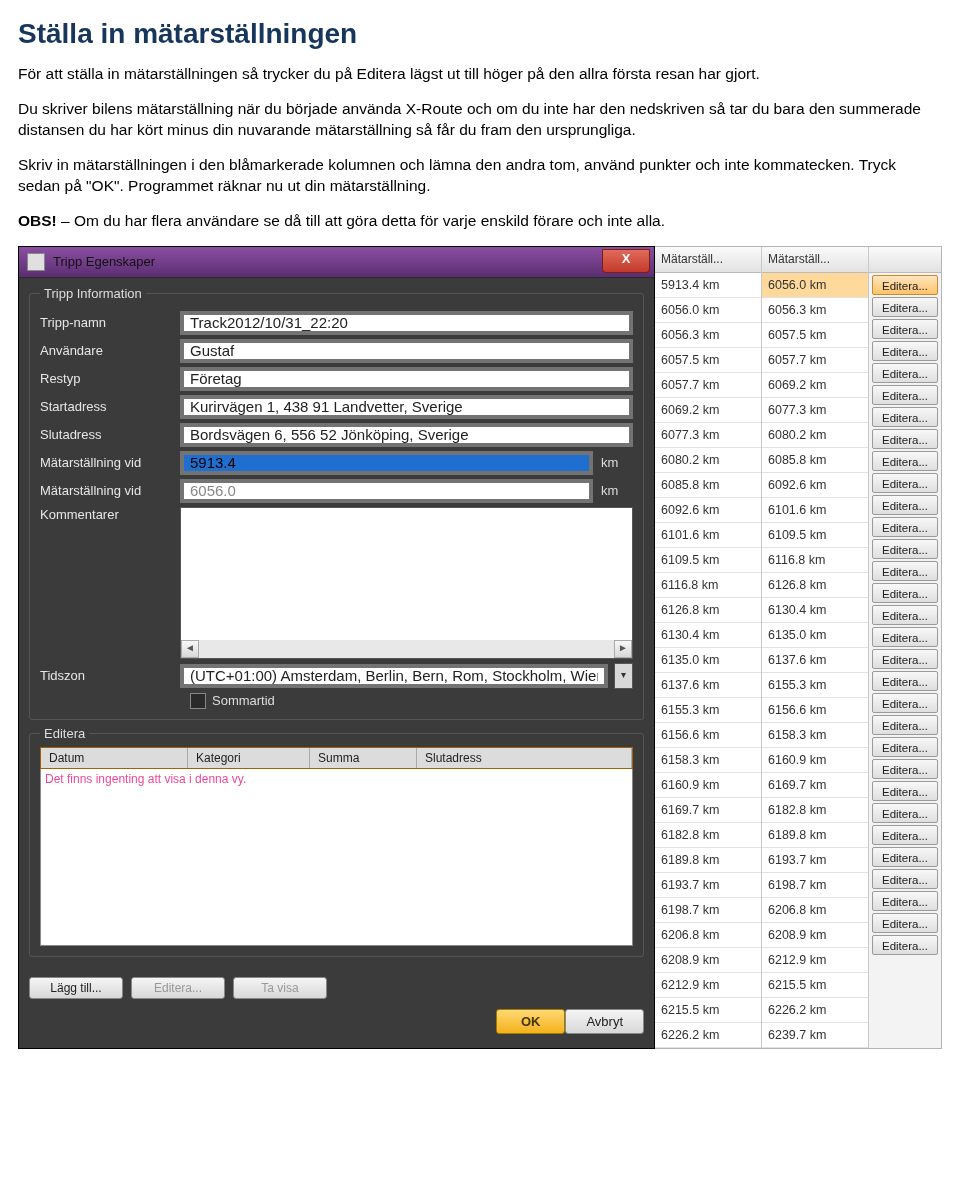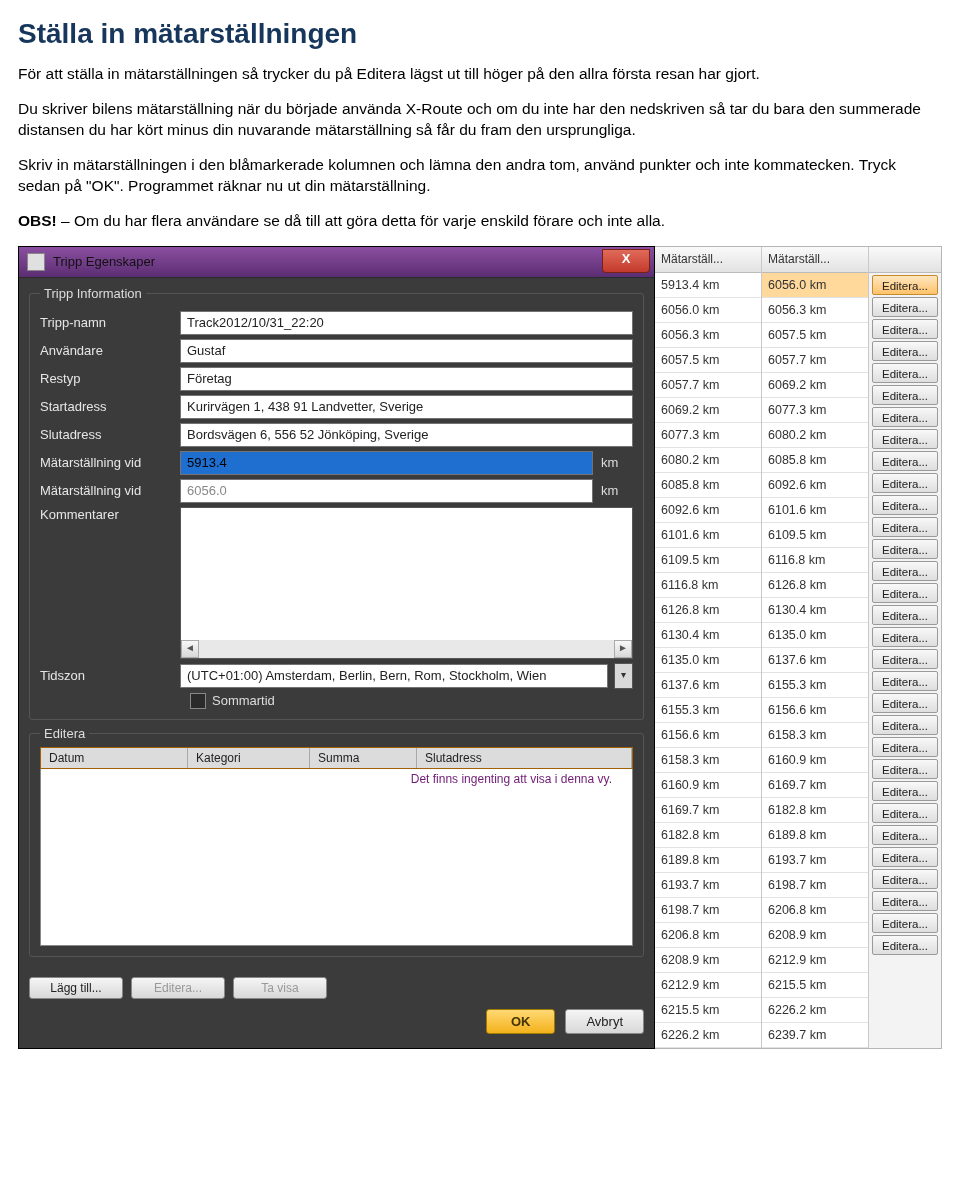--- a/index.html
+++ b/index.html
@@ -13,41 +13,41 @@
   .titlebar .ttext { color:#111; font-weight:400; }
   .closebtn { margin-left:auto; width:46px; height:22px; margin-right:4px; margin-top:-2px;
               background:linear-gradient(#e06a5a,#c33a2b); border:1px solid #7a1f14; border-radius:0 0 4px 4px;
               color:#fff; text-align:center; line-height:18px; font-weight:700; }
   .form { padding:8px 10px 4px 10px; }
   fieldset { border:1px solid #555; border-radius:3px; margin:0 0 6px 0; padding:6px 10px 10px 10px; }
   legend { color:#ddd; padding:0 4px; font-size:13px; }
   .row { display:flex; align-items:center; margin:4px 0; }
   .lab { width:140px; color:#e6e6e6; }
   .val { flex:1; }
-  .val input, .val select { width:100%; box-sizing:border-box; background:#fff; color:#222; border:1px solid #737373; height:24px; padding:2px 6px; font-family:inherit; font-size:13px; }
+  .val input, .val select { width:100%; box-sizing:border-box; background:#fff; color:#222; border:4px solid #737373; height:24px; padding:2px 6px; font-family:inherit; font-size:15px; }
   .val .sel { background:#1f6fd0; color:#000000; }
   .val .ro { color:#888; }
   .unit { width:32px; text-align:left; color:#ddd; padding-left:8px; }
   .comment { background:#fff; height:150px; border:1px solid #555; display:flex; flex-direction:column; }
   .comment .carea { flex:1; }
   .comment .hscroll { height:18px; background:#e8e8e8; display:flex; }
   .hscroll .tbtn { width:18px; height:18px; background:linear-gradient(#f8f8f8,#d8d8d8); border:1px solid #aaa; text-align:center; font-size:10px; color:#555; line-height:14px; box-sizing:border-box;}
   .hscroll .track { flex:1; background:#e8e8e8; }
   .tzrow .val { display:flex; align-items:center; gap:6px; }
   .tzdrop { width:18px; height:24px; border:1px solid #555; background:#d9d9d9; color:#333; text-align:center; line-height:22px; font-size:10px; }
   .chkrow { display:flex; align-items:center; margin:4px 0 0 150px; gap:6px; color:#ddd; }
   .chkbox { width:14px; height:14px; border:1px solid #888; background:#2a2a2a; display:inline-block; }
   .utgift-head { background:#dcdcdc; color:#222; display:flex; font-size:12px; border:1px solid #a16207; }
   .utgift-head span { padding:3px 8px; border-right:1px solid #aaa; }
   .uh-d{width:130px;} .uh-k{width:105px;} .uh-s{width:90px;} .uh-b{flex:1; border-right:none;}
-  .utgift-body { background:#fff; height:170px; color:#701a75; padding:3px 20px; font-size:12px; border:1px solid #888; border-top:none; text-align:right; }
+  .utgift-body { background:#fff; height:170px; color:#ec4899; padding:3px 4px; font-size:12px; border:1px solid #888; border-top:none; text-align:left; }
   .btnrow { display:flex; gap:8px; padding:10px; }
   .btn { padding:3px 10px; background:linear-gradient(#f5f5f5,#d8d8d8); border:1px solid #888; border-radius:3px; color:#222; font-size:12px; min-width:72px; text-align:center; }
   .btn.dis { color:#999; }
-  .okrow { display:flex; justify-content:flex-end; gap:10px; padding:0 10px 12px 10px; }
+  .okrow { display:flex; justify-content:flex-end; gap:0; padding:0 10px 12px 10px; }
   .okbtn { padding:4px 24px; border:1px solid #a07b00; border-radius:3px; font-weight:700; font-size:13px; color:#443400; background:linear-gradient(#fed873,#f4b21c); }
   .cancelbtn { padding:4px 20px; border:1px solid #888; border-radius:3px; font-size:13px; color:#222; background:linear-gradient(#f5f5f5,#d8d8d8); }
   .grid { flex:1; background:#f3f3f3; border:1px solid #b5b5b5; border-left:none; display:flex; font-size:12.5px; color:#333; }
   .gcol { flex:1; display:flex; flex-direction:column; border-right:1px solid #c9c9c9; }
   .gcol.edit { flex:0 0 72px; border-right:none;}
   .gh { background:linear-gradient(#fafafa,#e2e2e2); border-bottom:1px solid #bbb; padding:3px 6px; font-size:12px; color:#333; white-space:nowrap; height:19px; line-height:19px; overflow:hidden;}
   .gcell { height:24px; line-height:24px; padding:0 6px; border-bottom:1px solid #e2e2e2; background:#fff; white-space:nowrap; }
   .gcell.hl { background:#ffd89c; }
   .ebtn { margin:2px 3px; padding:1px 4px; background:linear-gradient(#f8f8f8,#dedede); border:1px solid #9a9a9a; border-radius:2px; font-size:11.5px; color:#222; text-align:center; height:20px; line-height:18px; box-sizing:border-box;}
   .ebtn.hl { background:linear-gradient(#ffe6bf,#ffc36b); border-color:#c78a2b; }

